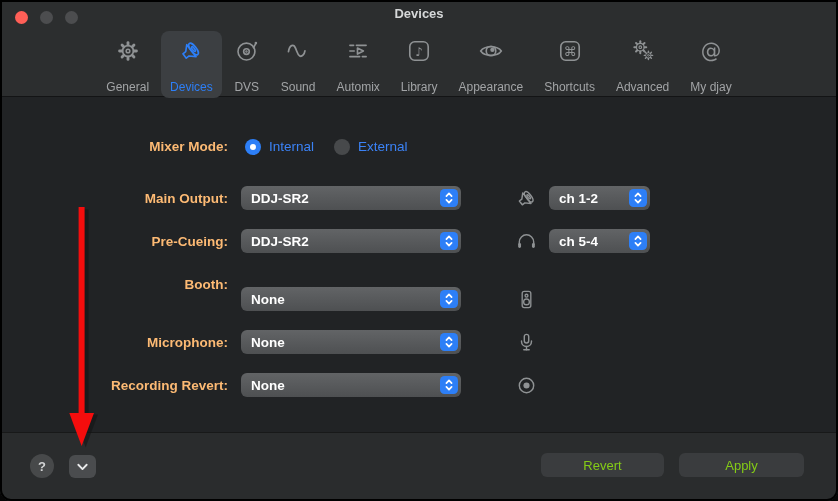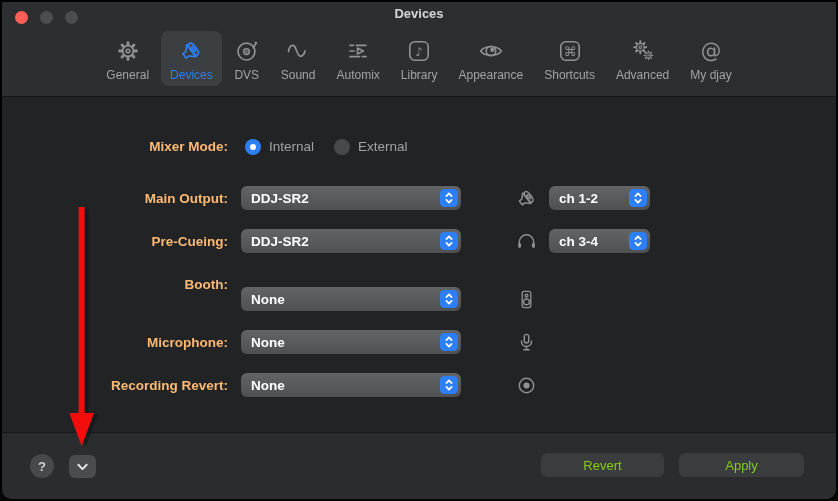--- a/index.html
+++ b/index.html
@@ -16,34 +16,34 @@
   .chrome{position:absolute;top:0;left:0;right:0;height:97px;background:#2c2e2f;border-bottom:1px solid #131415;box-sizing:border-box;}
   .tl{position:absolute;top:11px;width:13px;height:13px;border-radius:50%;}
   .tl.close{left:15px;background:#ff5f57;}
   .tl.min{left:40px;background:#4c4d4f;}
   .tl.max{left:65px;background:#4c4d4f;}
   .wtitle{position:absolute;top:6px;left:0;right:0;text-align:center;font-size:13px;font-weight:bold;color:#d6d8d9;}
 
   .toolbar{position:absolute;top:27px;left:0;right:0;height:68px;display:flex;justify-content:center;align-items:flex-start;padding-top:4px;gap:3px;}
   .titem{display:flex;flex-direction:column;align-items:center;padding:3px 9px 4px;border-radius:8px;color:#8f9294;cursor:default;}
   .titem .ticon{height:33px;display:flex;align-items:center;justify-content:center;}
-  .titem .tlabel{font-size:12px;color:#a2a4a6;margin-top:1px;white-space:nowrap;}
+  .titem .tlabel{font-size:12px;color:#a2a4a6;margin-top:13px;white-space:nowrap;}
   .titem.sel{background:#3c3f42;color:#2d7ff7;}
   .titem.sel .tlabel{color:#2d7ff7;}
   .ic24{width:26px;height:26px;display:block;}
 
   
   .field-label{position:absolute;left:0;width:228px;text-align:right;font-size:13.5px;font-weight:600;color:#fdba74;line-height:17px;}
   .ly-mixer{top:138px}.ly-mo{top:190px}.ly-pc{top:233px}.ly-bo{top:276px}.ly-mi{top:334px}.ly-ri{top:377px}
 
   .mixer-controls{position:absolute;left:245px;top:138px;height:17px;display:flex;align-items:center;}
   .radio{width:16px;height:16px;border-radius:50%;background:#47494b;position:relative;flex:0 0 auto;}
   .radio.on{background:#2d7ff7;}
   .radio.on::after{content:"";position:absolute;left:5px;top:5px;width:6px;height:6px;border-radius:50%;background:#fff;}
-  .radio-label{font-size:13.5px;color:#a3a3a3;margin-left:8px;}
+  .radio-label{font-size:13.5px;color:#3b82f6;margin-left:8px;}
   .gap2{margin-left:20px;}
 
   .popup{position:absolute;height:24px;border-radius:6px;background:linear-gradient(180deg,#626466,#4e5052);
          display:flex;align-items:center;box-sizing:border-box;padding-left:10px;}
   .popup-main{left:241px;width:220px;}
   .popup-chan{left:549px;width:101px;}
   .popup-text{font-size:13.5px;font-weight:600;color:#fff;white-space:nowrap;}
   .stepper{position:absolute;right:3px;top:3px;width:18px;height:18px;border-radius:4.5px;background:#2d7ff7;display:flex;align-items:center;justify-content:center;}
   .stepper svg{width:10px;height:16px;display:block;}
   .cy-mo{top:186px}.cy-pc{top:229px}.cy-bo{top:287px}.cy-mi{top:330px}.cy-ri{top:373px}
@@ -304,21 +304,21 @@
           <use href="#i-updown"></use>
         </svg>
       </span>
   </div>
   <span class="row-icon cy-pc">
       <svg>
         <use href="#i-headphones"></use>
       </svg>
     </span>
   <div class="popup popup-chan cy-pc">
-    <span class="popup-text">ch 3-4</span>
+    <span class="popup-text">ch 5-4</span>
     <span class="stepper">
         <svg>
           <use href="#i-updown"></use>
         </svg>
       </span>
   </div>
 
   <div class="field-label ly-bo">Booth:</div>
   <div class="popup popup-main cy-bo">
     <span class="popup-text">None</span>

